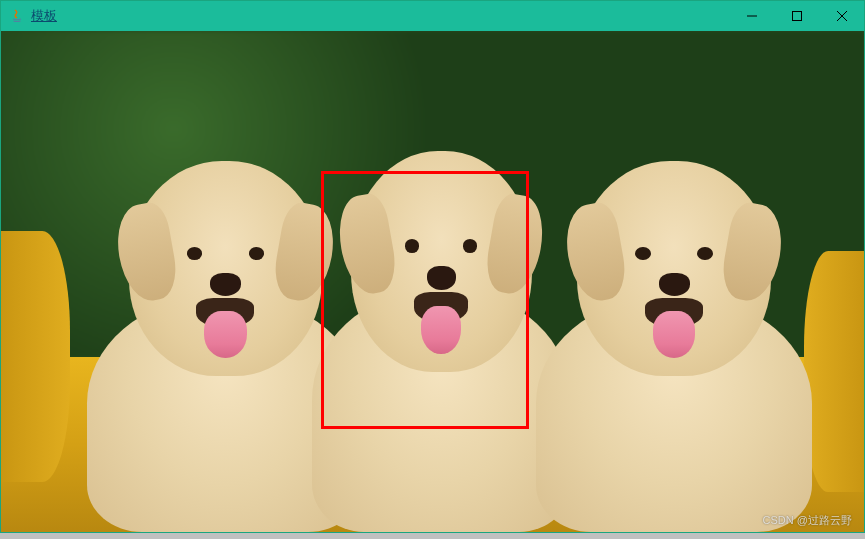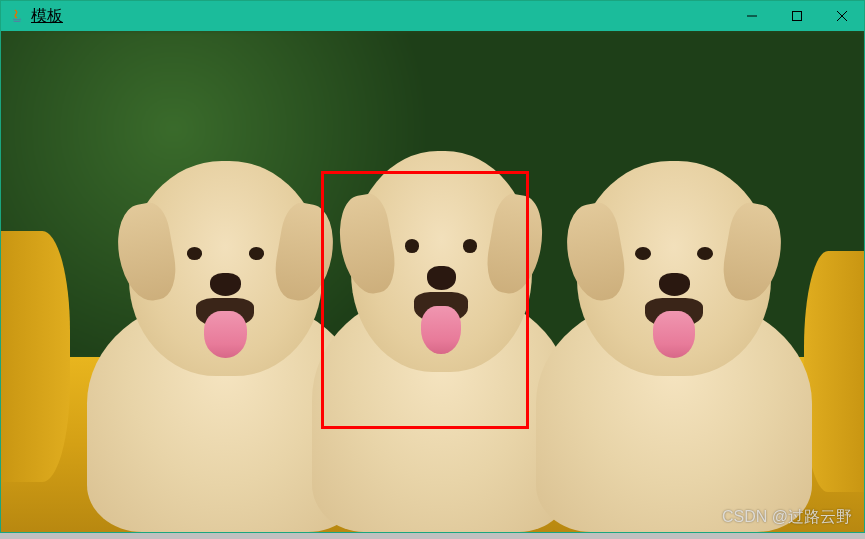--- a/index.html
+++ b/index.html
@@ -36,22 +36,22 @@
       gap: 6px;
     }
     .java-icon {
       width: 16px;
       height: 16px;
       display: flex;
       align-items: center;
       justify-content: center;
     }
     .title-text {
-      font-size: 16px;
-      color: #000000;
+      font-size: 13px;
+      color: #0c4a6e;
       text-decoration: underline;
     }
     .window-controls {
       display: flex;
       height: 100%;
     }
     .win-btn {
       width: 45px;
       height: 30px;
       display: flex;
@@ -216,21 +216,21 @@
     .footer-center {
       position: absolute;
       left: 50%;
       transform: translateX(-50%);
       white-space: nowrap;
     }
     .watermark-br {
       position: absolute;
       right: 12px;
       bottom: 4px;
-      font-size: 16px;
+      font-size: 11px;
       color: rgba(235,235,235,0.82);
       font-family: "Microsoft YaHei", sans-serif;
       text-shadow: 0 0 2px rgba(0,0,0,0.5);
       pointer-events: none;
     }
   </style>
 </head>
 <body>
 
 <div class="window">

